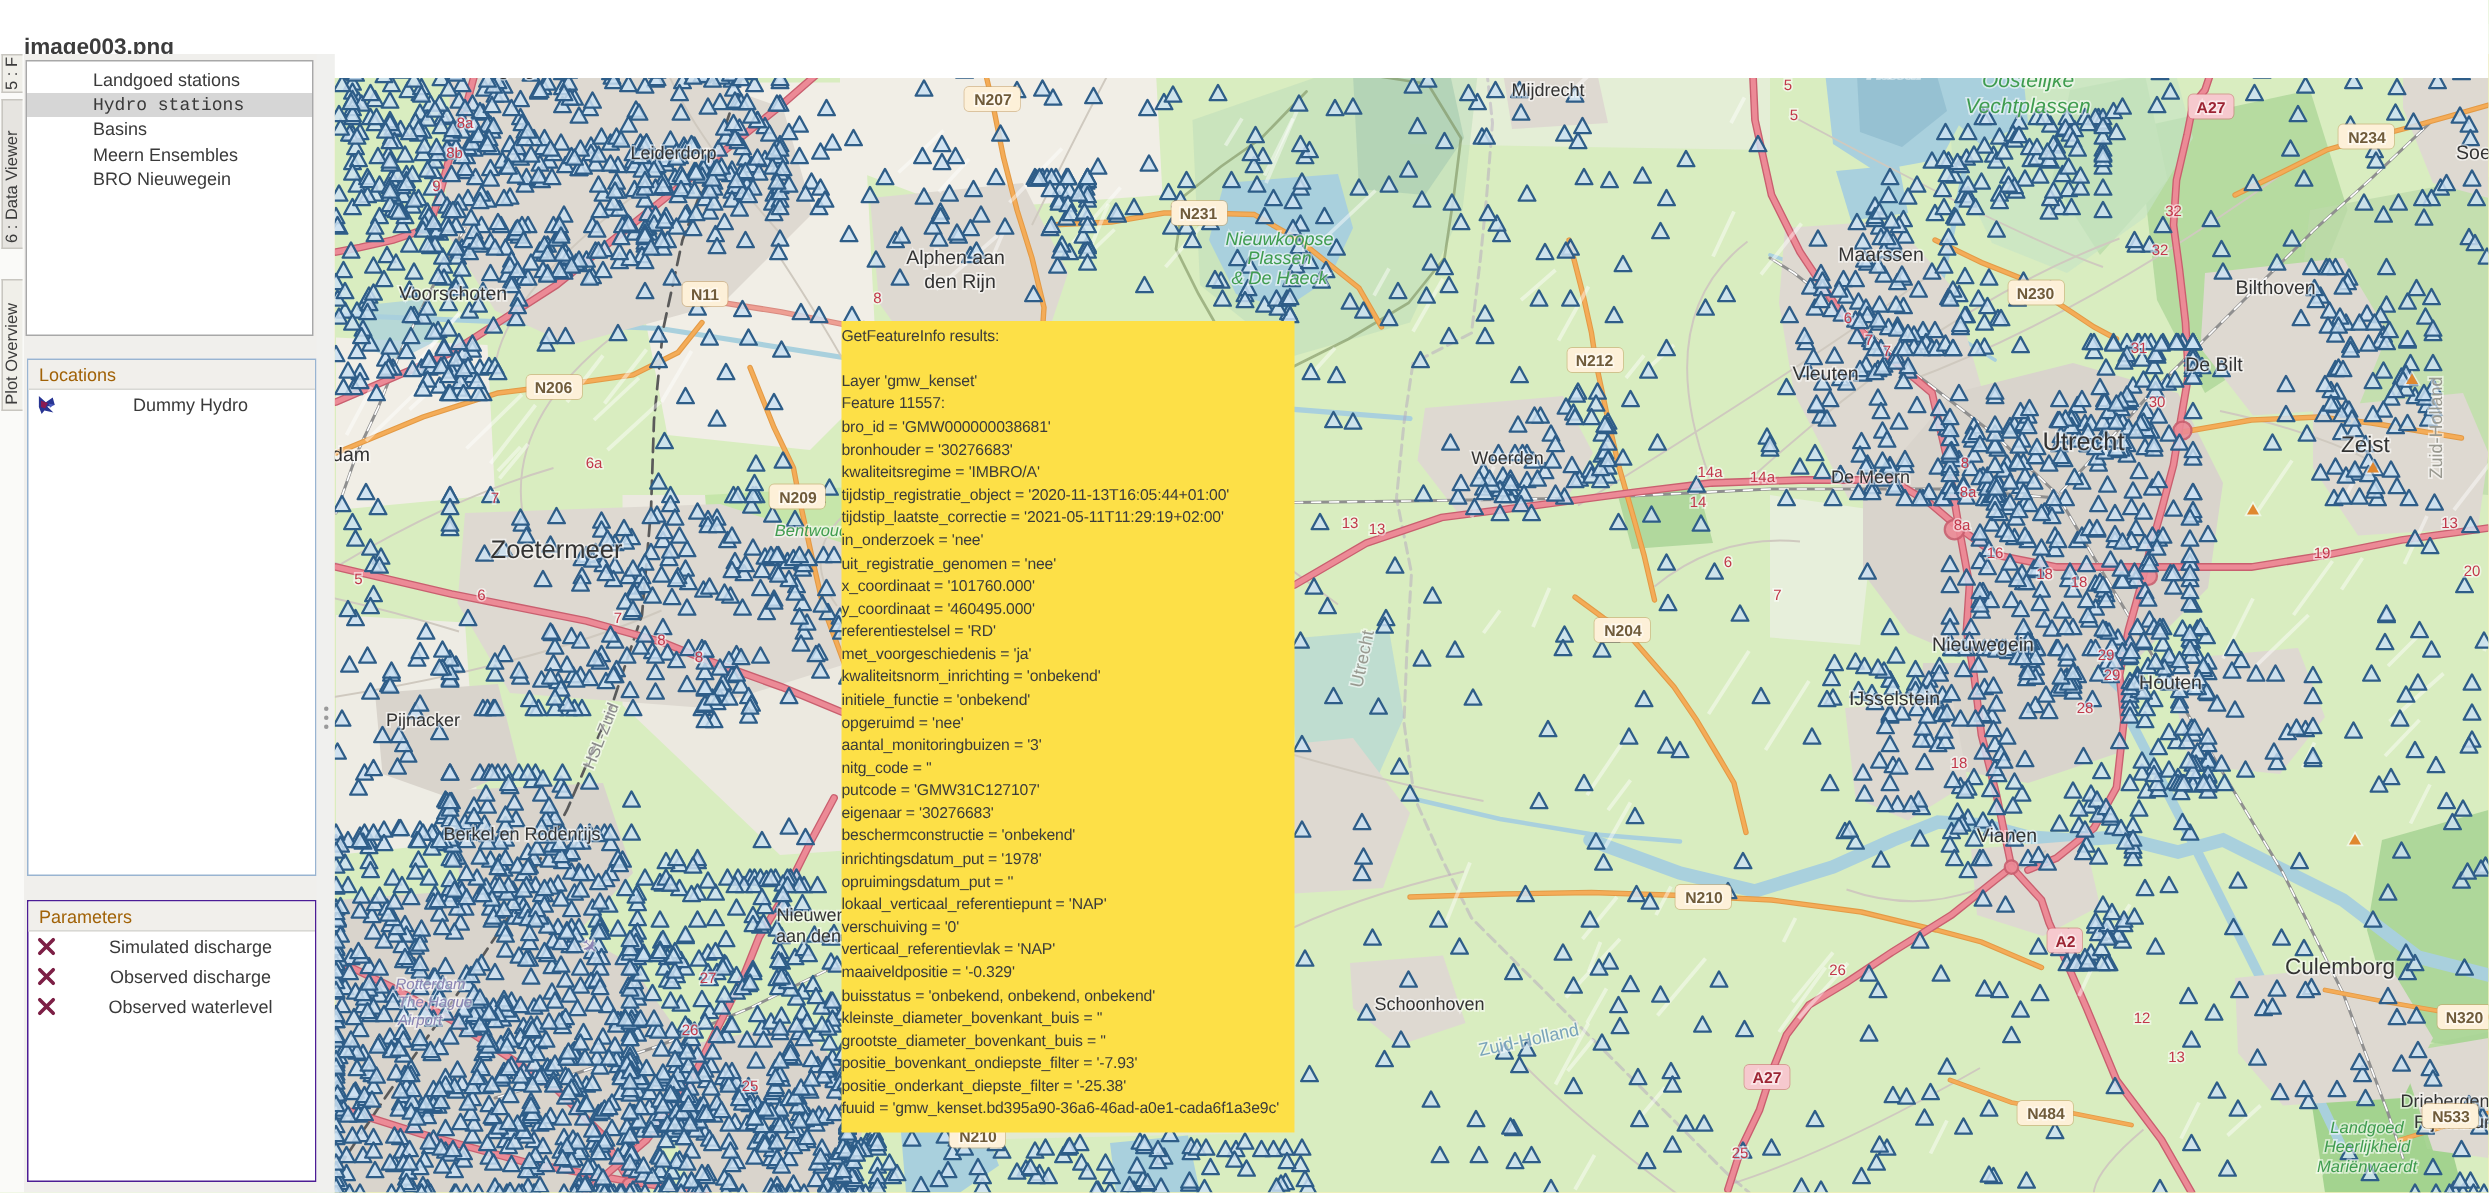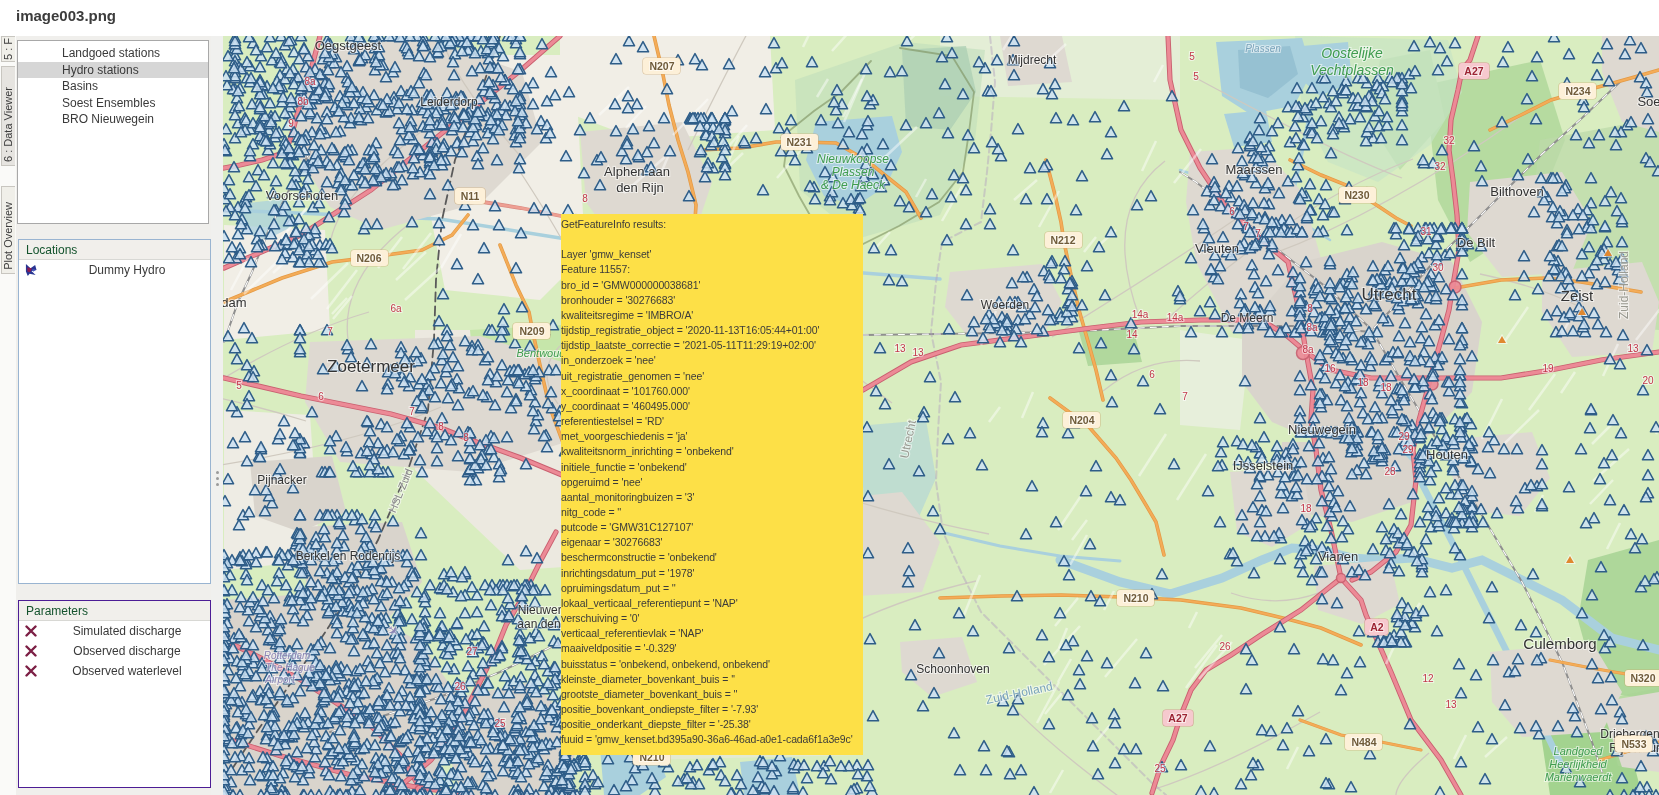--- a/index.html
+++ b/index.html
@@ -1,31 +1,31 @@
 <!DOCTYPE html>
 <html><head><meta charset="utf-8">
 <style>
 * { margin:0; padding:0; box-sizing:border-box; }
 body { font-family:"Liberation Sans", sans-serif; width:1659px; height:795px; background:#ffffff; overflow:hidden; }
 #page { position:relative; width:1659px; height:795px; }
-#topbar { position:absolute; left:0; top:0; width:1659px; height:36px; background:#ffffff; }
+#topbar { position:absolute; left:0; top:16px; width:1659px; height:36px; background:#ffffff; }
 #title { position:absolute; left:16px; top:7px; font-size:15px; font-weight:bold; color:#3c3c3c; }
 #tabstrip { position:absolute; left:0; top:36px; width:16px; height:759px; background:#fafaf8; }
 .vtab { position:absolute; left:1px; width:14px; background:#f0efe9; border:1px solid #c8c6c0; border-right:none; overflow:hidden; }
 .vtab span { position:absolute; left:0px; top:4px; width:13px; font-size:11px; color:#3c3c3c; writing-mode:vertical-rl; transform:rotate(180deg); white-space:nowrap; }
 #sidebar { position:absolute; left:16px; top:36px; width:207px; height:759px; background:#f0efec; }
 .panel { position:absolute; background:#ffffff; }
 #panel-list { left:1px; top:4px; width:192px; height:184px; border:1px solid #a8a8a8; }
 #panel-loc  { left:2px; top:203px; width:193px; height:345px; border:1px solid #99b4d1; }
 #panel-par  { left:2px; top:564px; width:193px; height:188px; border:1px solid #4c1d95; }
-.phead { height:20px; background:#f1efeb; border-bottom:1px solid #d8d8d4; font-size:12px; color:#14532d; padding:3px 0 0 7px; }
+.phead { height:20px; background:#f1efeb; border-bottom:1px solid #d8d8d4; font-size:12px; color:#a16207; padding:3px 0 0 7px; }
 .row { font-size:12px; color:#3a3a3a; height:16.5px; line-height:16.5px; white-space:nowrap; }
 .tree { padding-top:4px; }
 .tree .row { padding-left:44px; }
-.row.sel { background:#d6d6d6; }
+.row.sel { background:#d6d6d6;font-family:Liberation Mono, monospace; }
 .item { position:relative; font-size:12px; color:#3a3a3a; height:20px; line-height:20px; padding-left:25px; white-space:nowrap;text-align:center; }
 #splitter { position:absolute; left:211px; top:36px; width:12px; height:759px; background:#f0f0ee; }
 #splitter i { position:absolute; left:5px; width:3px; height:3px; background:#9a9a9a; border-radius:50%; }
 #map { position:absolute; left:223px; top:36px; width:1436px; height:759px; background:#fde047; }
 #infobox { position:absolute; left:561px; top:214px; width:302px; height:541px; background:#fde047;
   font-size:10.5px; letter-spacing:-0.1px; line-height:15.15px; color:#3b3b3b; padding:3px 0 0 0; white-space:nowrap; overflow:hidden; }
 .xmark { position:absolute; left:6px; top:4px; width:12px; height:12px; }
 </style></head>
 <body>
 <div id="page">
@@ -4444,21 +4444,21 @@
     <div class="vtab" style="top:150px; height:88px;">
         <span style="top:auto; bottom:3px;">Plot Overview</span>
       </div>
   </div>
   <div id="sidebar">
     <div class="panel" id="panel-list">
       <div class="tree">
         <div class="row">Landgoed stations</div>
         <div class="row sel">Hydro stations</div>
         <div class="row">Basins</div>
-        <div class="row">Soest Ensembles</div>
+        <div class="row">Meern Ensembles</div>
         <div class="row">BRO Nieuwegein</div>
       </div>
     </div>
     <div class="panel" id="panel-loc">
       <div class="phead">Locations</div>
       <div class="item"><svg class="xmark" viewBox="0 0 13 13">
             <path d="M1,0 L6,4.5 L11,1 L12.5,6.5 L7,7.5 L11.5,12 L5,10.5 L3,13 L1,8 Z" fill="#283593"></path>
             <path d="M2.5,3.5 L7.5,5 L5.5,9 L2.5,8 Z" fill="#8b1a52"></path>
             <path d="M8,5.5 L12,6.3 L9,8.5 Z" fill="#4a5ac0"></path>
           </svg>Dummy Hydro</div>

